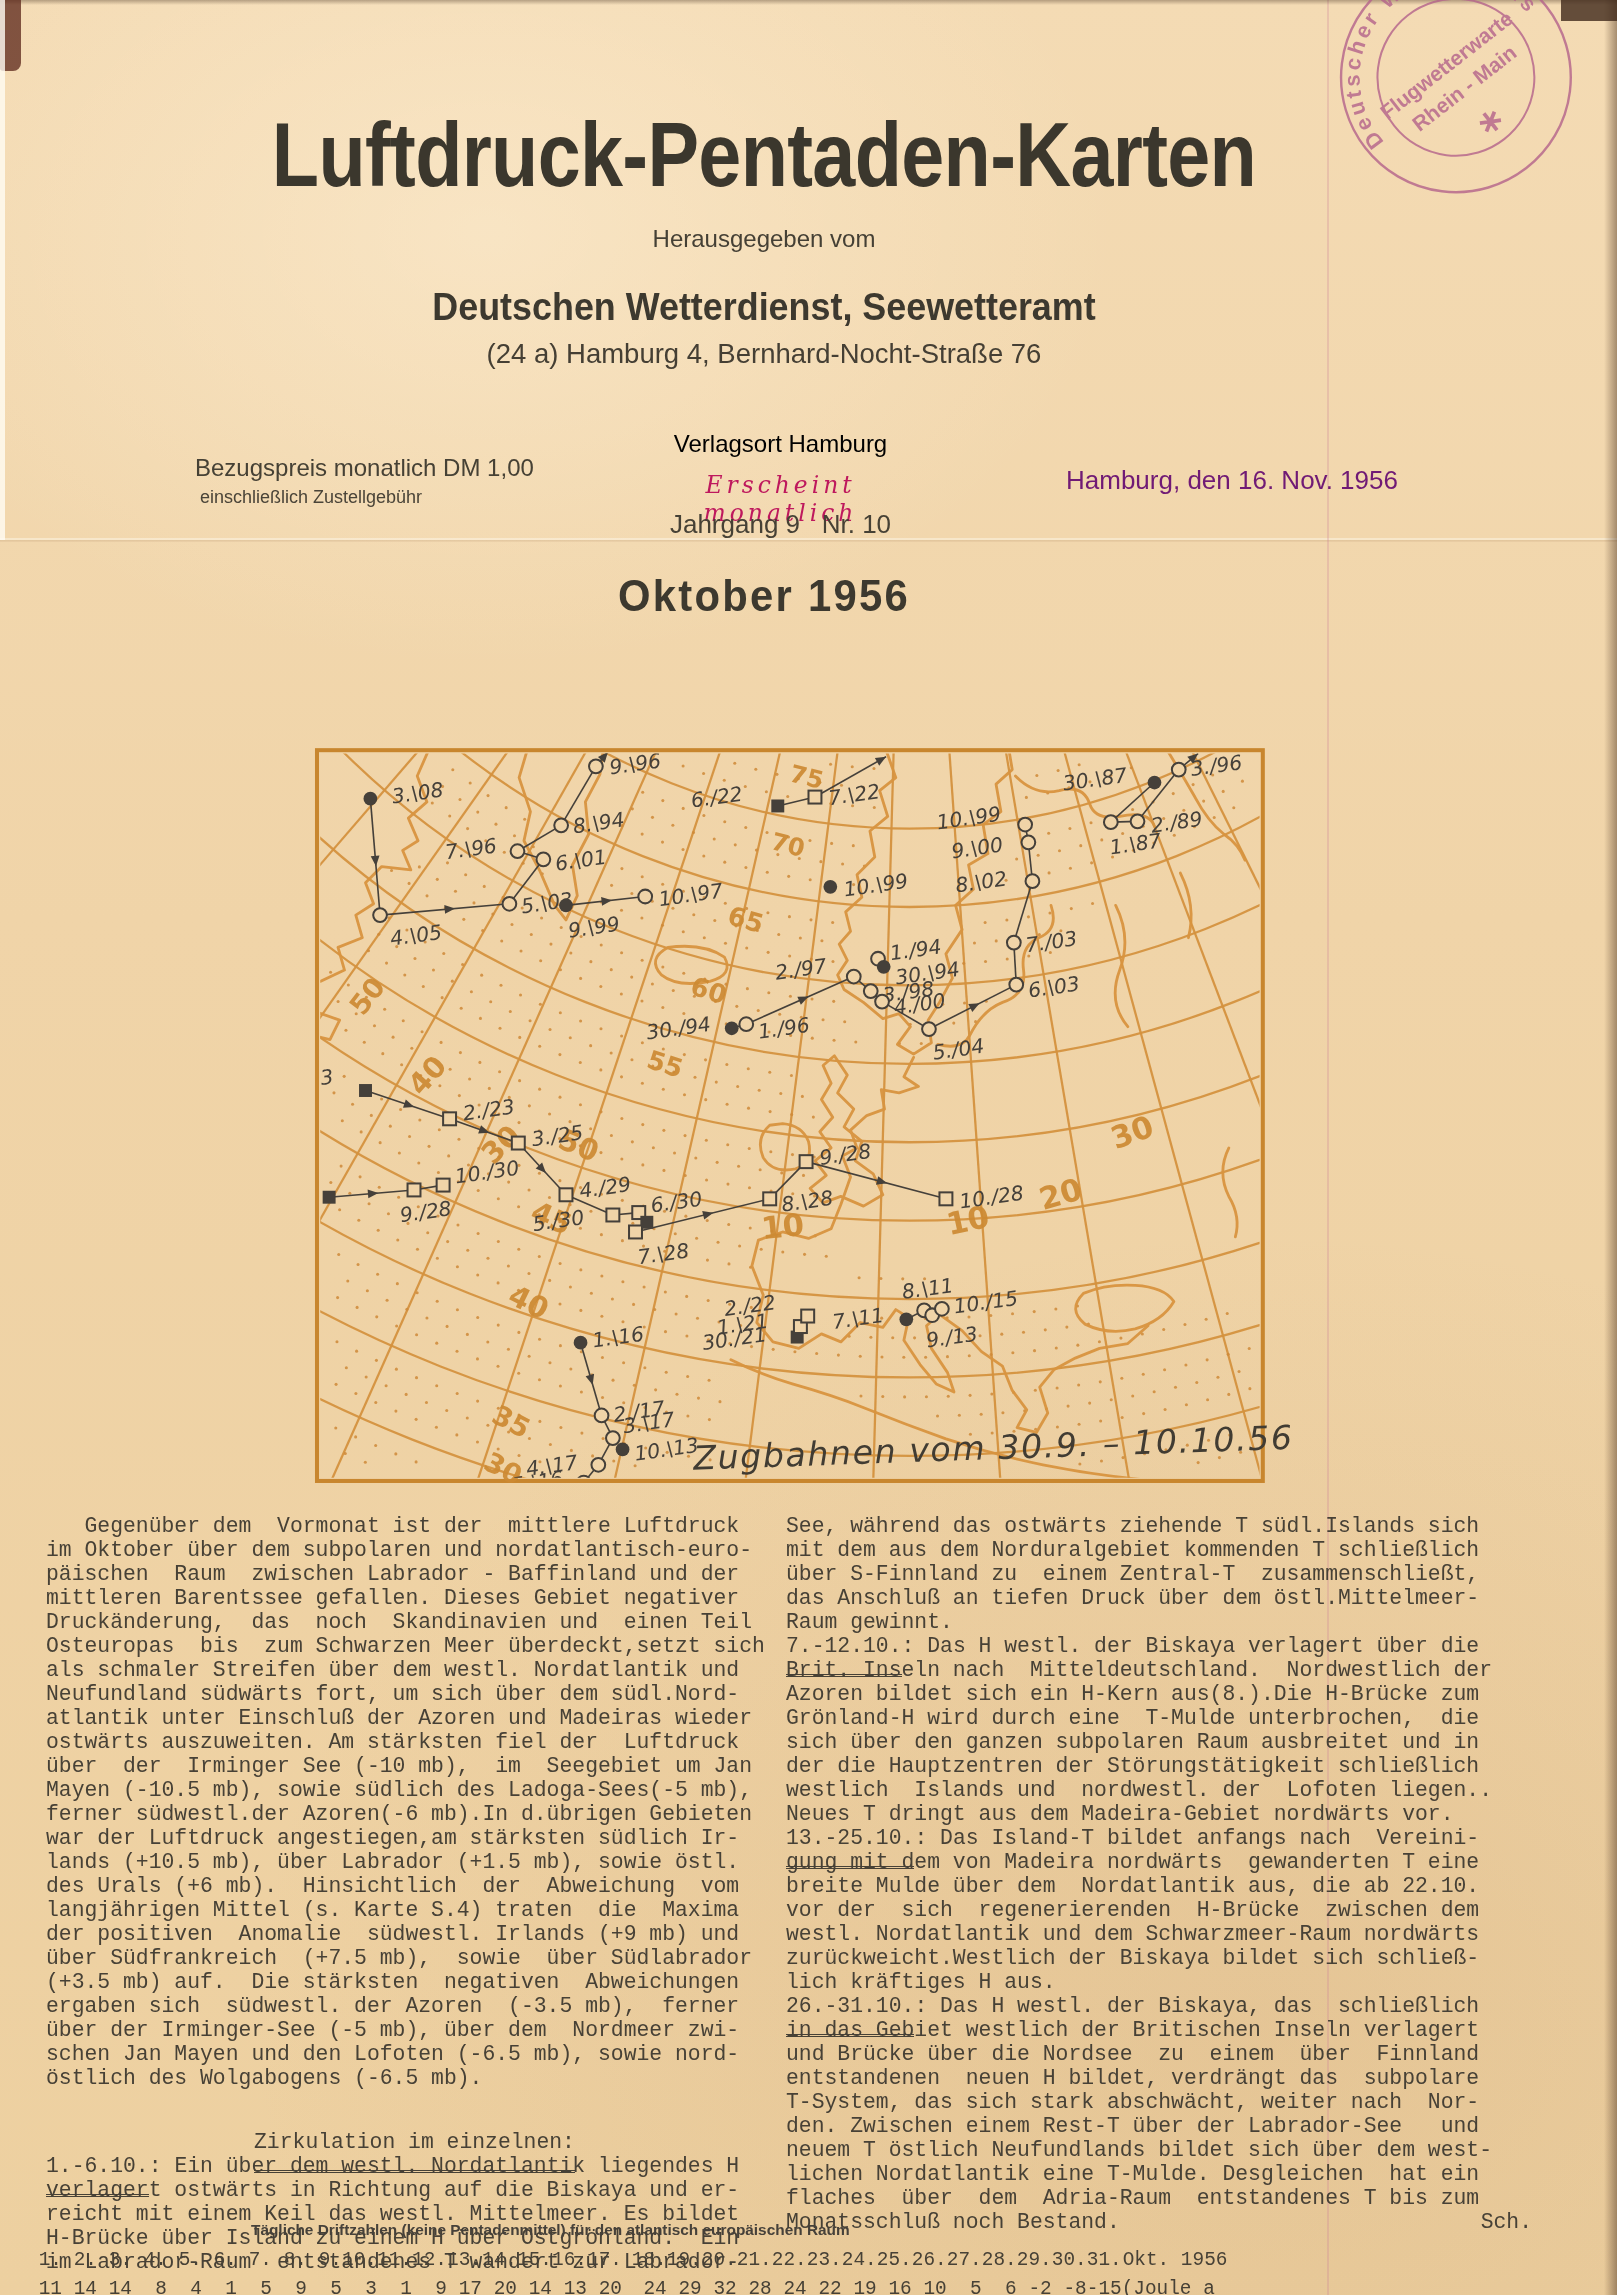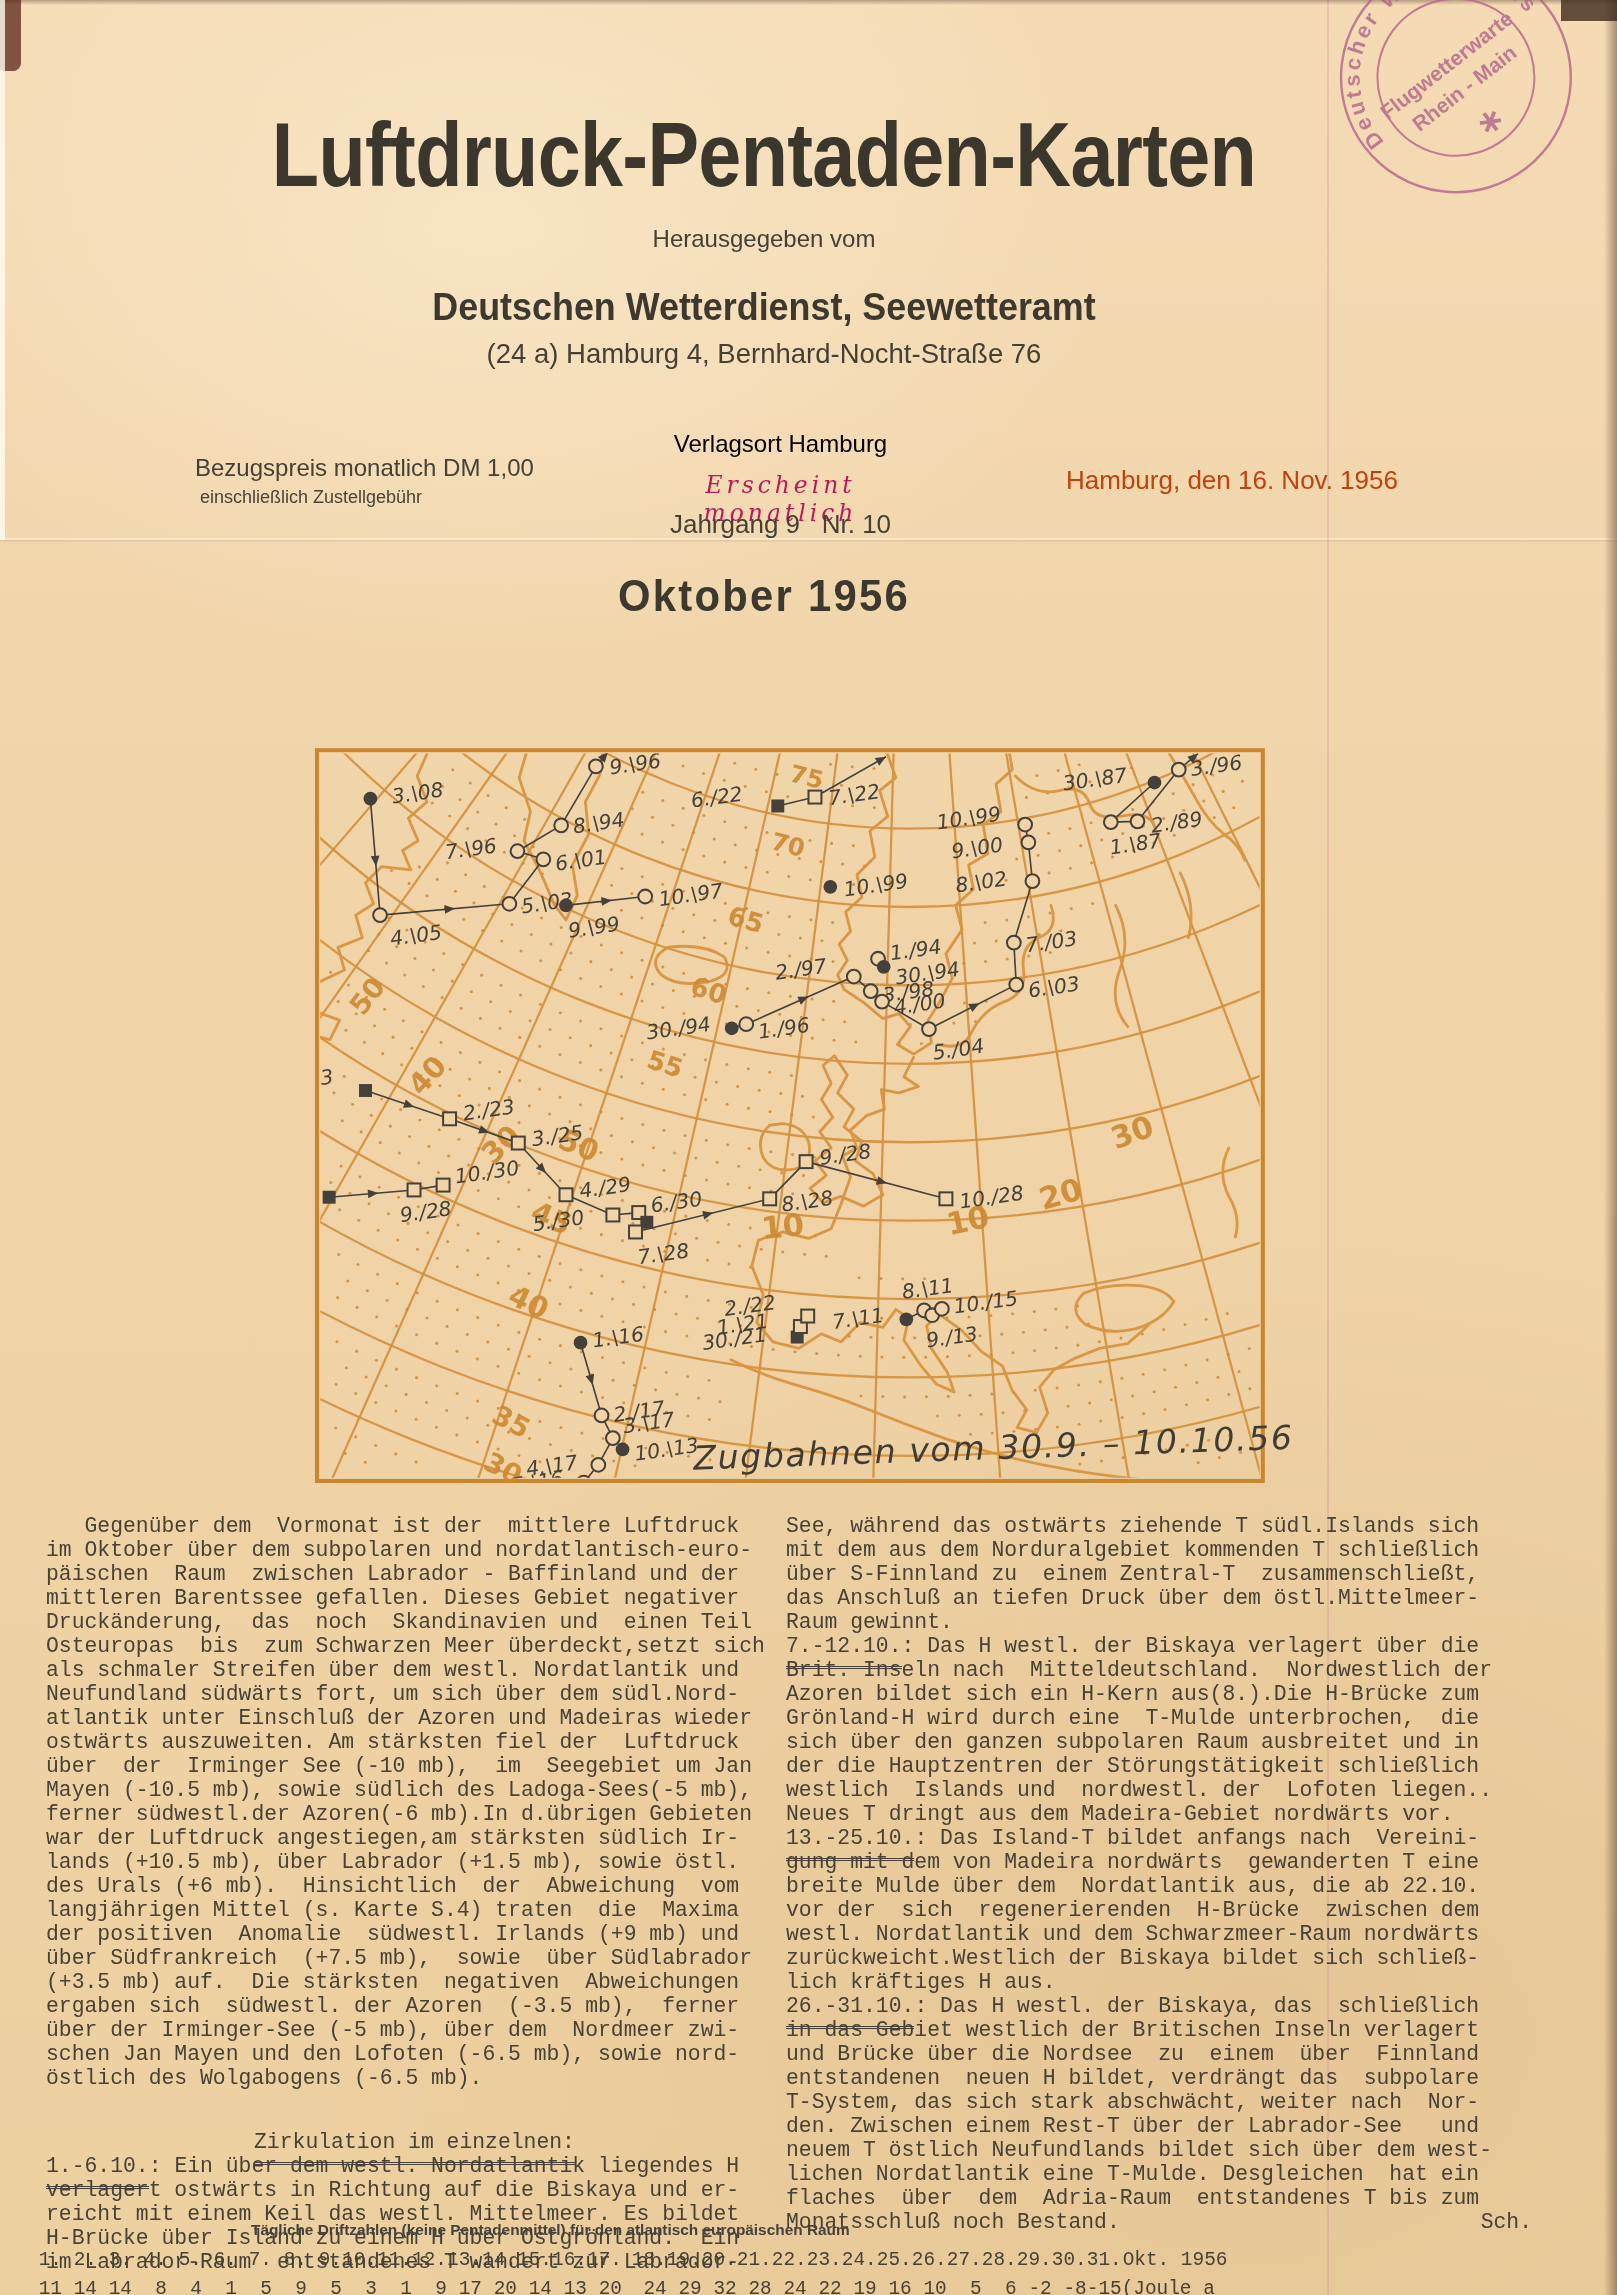--- a/index.html
+++ b/index.html
@@ -19,33 +19,33 @@
   .sub1{top:225px;font-size:24px;color:#454035;}
   .publisher{top:285px;font-size:39px;font-weight:bold;color:#3d392f;transform:scaleX(.92);transform-origin:center;}
   .address{top:338px;font-size:27.5px;color:#453f34;}
   .month-title{top:571px;font-size:44px;font-weight:bold;letter-spacing:2.4px;color:#3d392f;transform:scaleX(.95);transform-origin:center;}
   .price1{left:148px;top:454px;font-size:24px;color:#464135;margin-left:47px;}
   .price2{left:200px;top:487px;font-size:18px;color:#4a4438;}
   .place{left:655px;top:430px;width:251px;text-align:center;font-size:24px;color:#000000;}
   .freq{left:655px;top:471px;width:251px;text-align:center;font-size:23.4px;font-style:italic;letter-spacing:4px;
         font-family:"DejaVu Serif", serif;color:#be185d;}
   .vol{left:655px;top:509px;width:251px;text-align:center;font-size:26px;color:#464135;white-space:pre;}
-  .dateline{left:1066px;top:465px;font-size:26px;color:#c2410c;}
+  .dateline{left:1066px;top:465px;font-size:26px;color:#701a75;}
   
   #map-svg{left:0;top:0;}
   .map-label{font-family:"DejaVu Sans", sans-serif;font-style:italic;fill:#45403a;}
   .grid-num{font-family:"DejaVu Sans", sans-serif;font-weight:bold;fill:#cd8a33;opacity:.92;}
   .cap{font-family:"DejaVu Sans", sans-serif;font-style:italic;font-size:41px;letter-spacing:2px;fill:#413c33;}
   
   .col{font-family:"Liberation Mono", monospace;font-size:21.4px;line-height:24px;color:#474136;white-space:pre;}
   .col-left{left:46px;top:1514px;width:737px;}
   .col-right{left:786px;top:1514px;width:768px;}
   .bl{height:24px;}
   .bl.ctr{text-align:center;margin-top:40px;}
-  .du{border-bottom:3.2px double #474136;padding-bottom:8px;}
+  .du{border-bottom:3.2px double #474136;padding-bottom:16px;}
   .sig{float:right;margin-right:22px;}
   
   .drift-title{left:251px;top:2221px;font-family:Liberation Sans, sans-serif;font-weight:bold;font-size:15.4px;color:#46413a;}
   .drift-row{left:27px;font-family:"Liberation Mono", monospace;font-size:19.4px;color:#474136;white-space:nowrap;}
   .drift-days{top:2249px;}
   .drift-vals{top:2278px;}
   .cell{display:inline-block;width:35px;text-align:right;}
   .tail{display:inline;margin-left:1px;}
   .tail2{display:inline;margin-left:0;}
   

